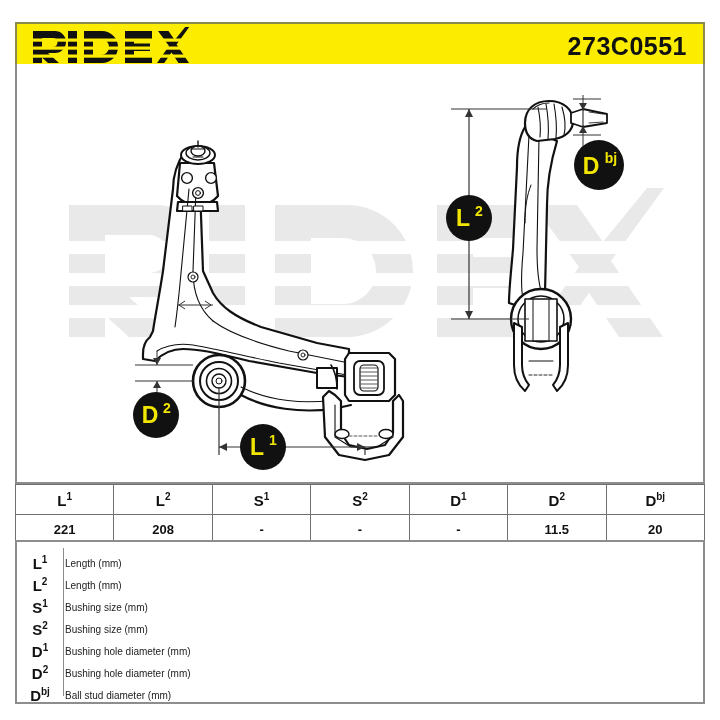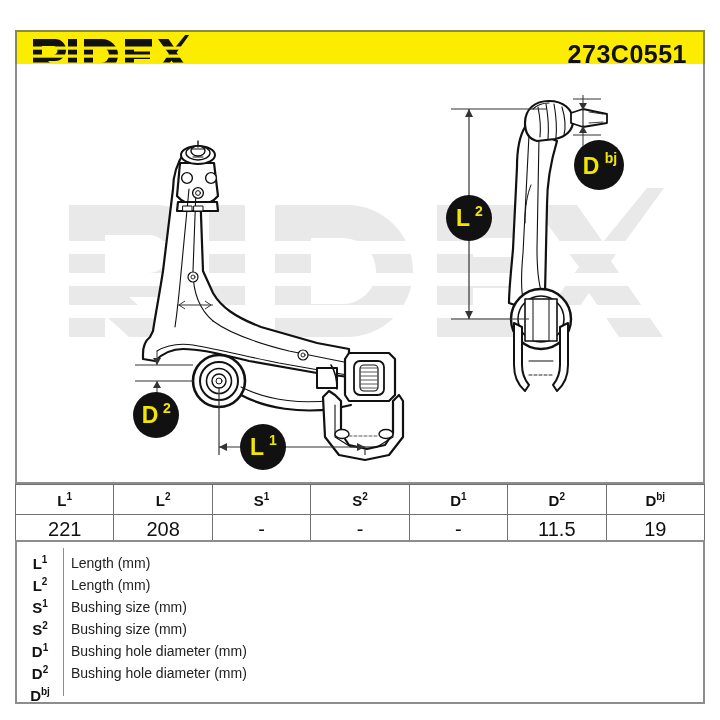--- a/index.html
+++ b/index.html
@@ -15,21 +15,21 @@
     width: 720px;
     height: 720px;
     background: #ffffff;
     overflow: hidden;
   }
 
   
   #header {
     position: absolute;
     left: 15px;
-    top: 30px;
+    top: 22px;
     width: 690px;
     height: 48px;
     background: #fbec00;
     border: 2px solid #8a8a4a;
     box-sizing: border-box;
     display: flex;
     align-items: center;
     justify-content: space-between;
   }
   #logo {
@@ -89,22 +89,22 @@
     color: #111111;
     font-family: "Liberation Sans", sans-serif;
   }
   #spec-table th {
     height: 27px;
     font-size: 15px;
     font-weight: bold;
   }
   #spec-table td {
     height: 26px;
-    font-size: 20px;
-    font-weight: normal;
+    font-size: 13px;
+    font-weight: bold;
   }
   #spec-table sup { font-size: 10px; }
 
   
   #legend {
     position: absolute;
     left: 15px;
     top: 540px;
     width: 690px;
     height: 164px;
@@ -121,22 +121,22 @@
     width: 46px;
     min-width: 46px;
     text-align: center;
     font-size: 15px;
     font-weight: bold;
     color: #111111;
   }
   .legend-sym sup { font-size: 10px; }
   .legend-desc {
     flex: 1;
-    padding-left: 8px;
-    font-size: 14px;
+    padding-left: 2px;
+    font-size: 10px;
     color: #222222;
   }
   #legend-divider {
     position: absolute;
     left: 46px;
     top: 6px;
     bottom: 6px;
     width: 1px;
     background: #8d8d8d;
   }
@@ -417,21 +417,21 @@
       </tr>
     </thead>
     <tbody>
       <tr>
         <td>221</td>
         <td>208</td>
         <td>-</td>
         <td>-</td>
         <td>-</td>
         <td>11.5</td>
-        <td>19</td>
+        <td>20</td>
       </tr>
     </tbody>
   </table>
 
   <div id="legend">
     <div id="legend-divider"></div>
     <div id="legend-inner">
       <div class="legend-row">
         <div class="legend-sym"><span>L</span><sup>1</sup></div>
         <div class="legend-desc">Length (mm)</div>
@@ -451,17 +451,18 @@
       <div class="legend-row">
         <div class="legend-sym"><span>D</span><sup>1</sup></div>
         <div class="legend-desc">Bushing hole diameter (mm)</div>
       </div>
       <div class="legend-row">
         <div class="legend-sym"><span>D</span><sup>2</sup></div>
         <div class="legend-desc">Bushing hole diameter (mm)</div>
       </div>
       <div class="legend-row">
         <div class="legend-sym"><span>D</span><sup>bj</sup></div>
+        <div class="legend-desc">Ball stud diameter (mm)</div>
       </div>
     </div>
   </div>
 
 </div>
 
 </body></html>

